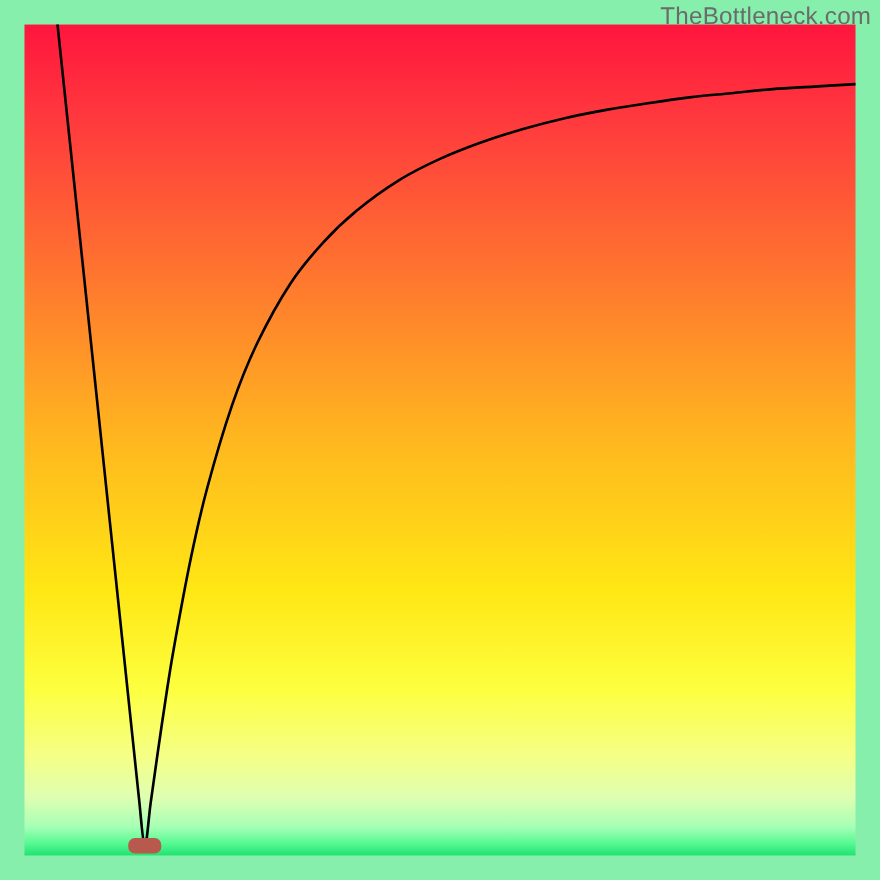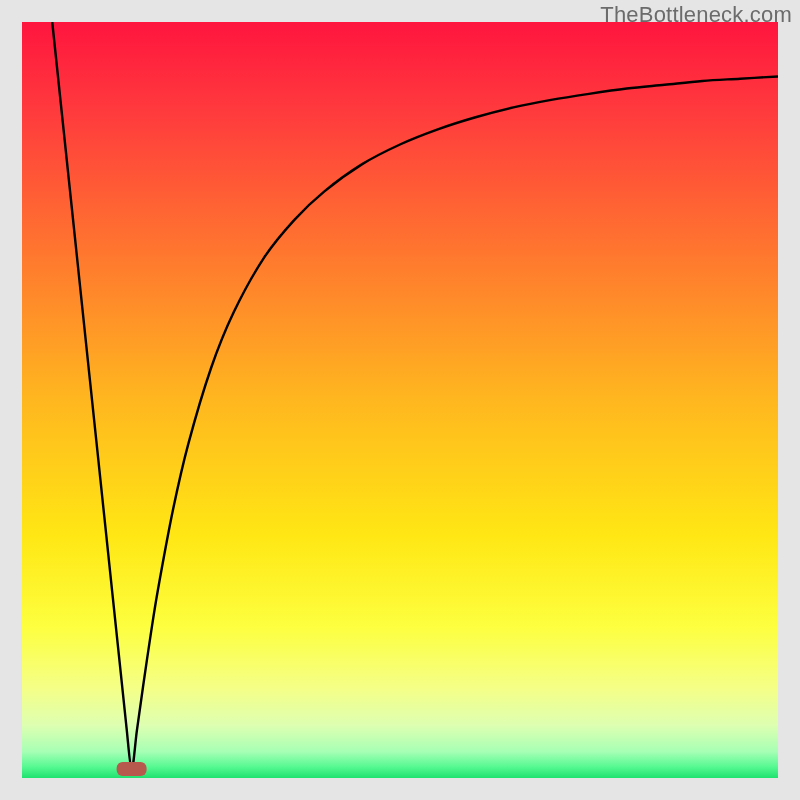--- a/index.html
+++ b/index.html
@@ -10,21 +10,21 @@
     overflow: hidden;
     background: #000;
     font-family: Arial, Helvetica, sans-serif;
   }
   .frame {
     position: absolute;
     left: 0;
     top: 0;
     width: 800px;
     height: 800px;
-    background: #e5e5e5;
+    background: #86efac;
   }
   .plot {
     position: absolute;
     left: 22px;
     top: 22px;
     width: 756px;
     height: 756px;
     overflow: hidden;
   }
   .watermark {

